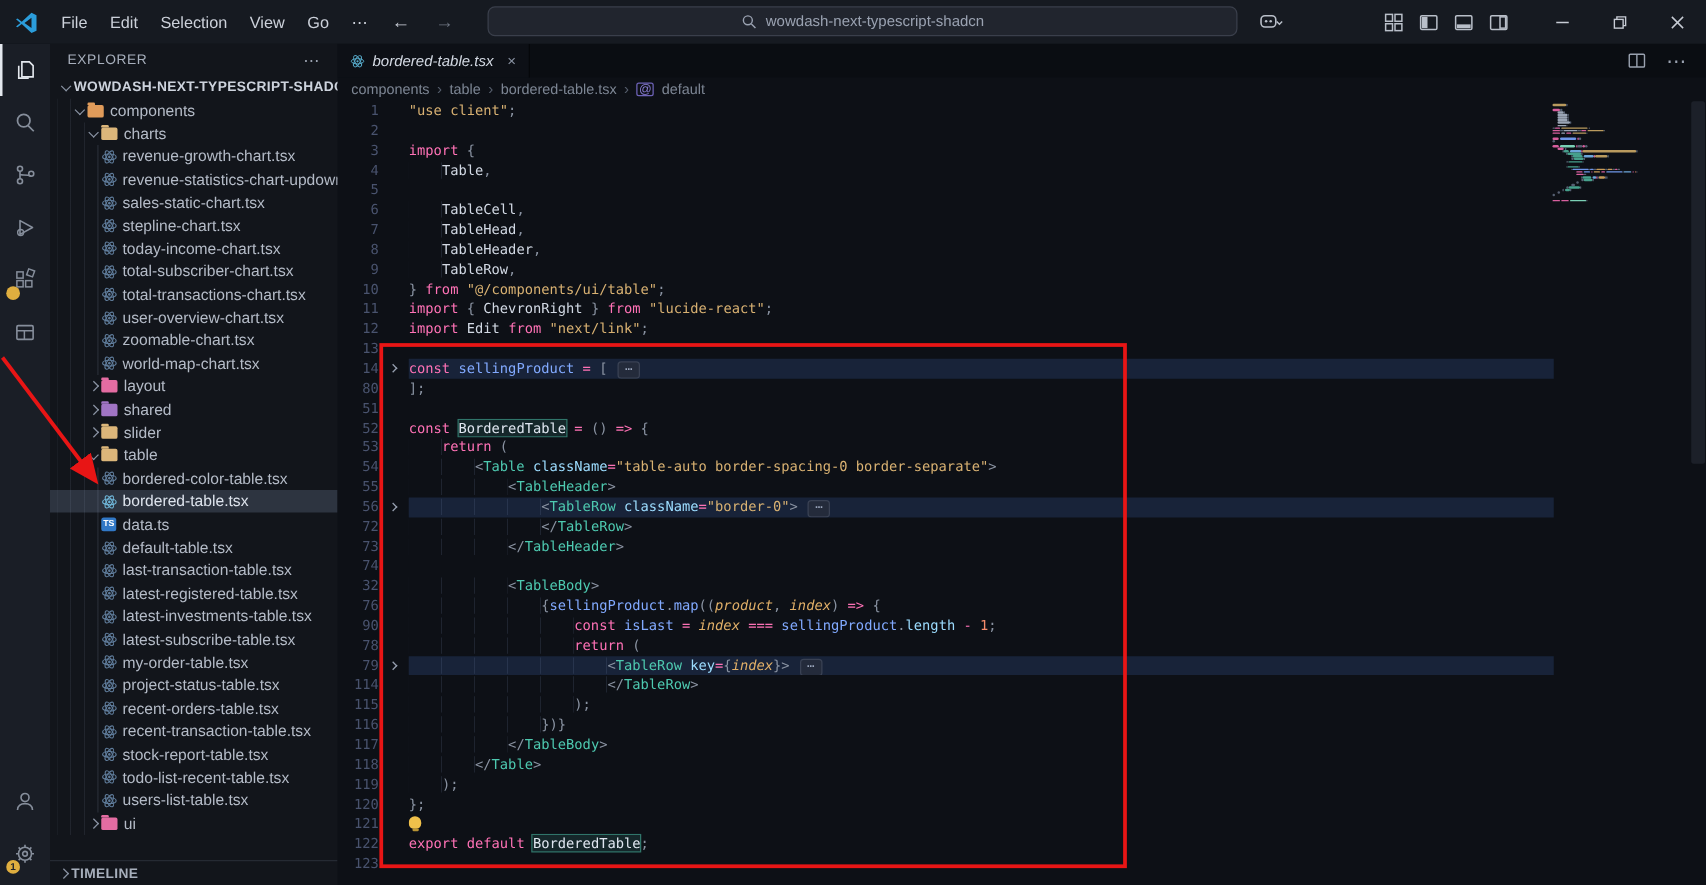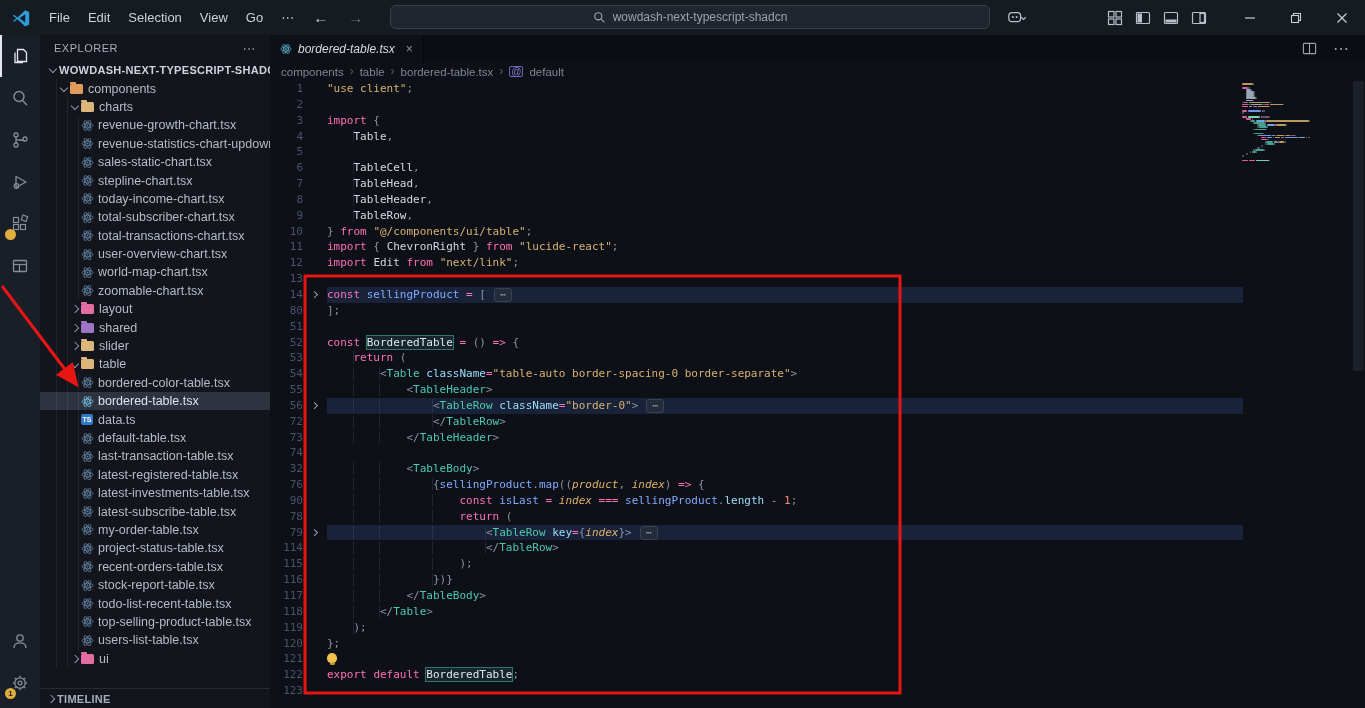--- a/index.html
+++ b/index.html
@@ -383,36 +383,36 @@
         <span class="ficon">
           <svg width="13" height="13" viewBox="0 0 24 24">
             <g fill="none" stroke="#607d9c" stroke-width="1.7">
               <ellipse cx="12" cy="12" rx="10" ry="4.2"></ellipse>
               <ellipse cx="12" cy="12" rx="10" ry="4.2" transform="rotate(60 12 12)"></ellipse>
               <ellipse cx="12" cy="12" rx="10" ry="4.2" transform="rotate(120 12 12)"></ellipse>
             </g>
             <circle cx="12" cy="12" r="1.9" fill="#607d9c"></circle>
           </svg>
         </span>
+        <span>zoomable-chart.tsx</span>
+      </div>
+      <div class="tree-row">
+        <span class="tind" style="width: 33px;"></span>
+        <span class="spacer2"></span>
+        <span class="ficon">
+          <svg width="13" height="13" viewBox="0 0 24 24">
+            <g fill="none" stroke="#607d9c" stroke-width="1.7">
+              <ellipse cx="12" cy="12" rx="10" ry="4.2"></ellipse>
+              <ellipse cx="12" cy="12" rx="10" ry="4.2" transform="rotate(60 12 12)"></ellipse>
+              <ellipse cx="12" cy="12" rx="10" ry="4.2" transform="rotate(120 12 12)"></ellipse>
+            </g>
+            <circle cx="12" cy="12" r="1.9" fill="#607d9c"></circle>
+          </svg>
+        </span>
         <span>world-map-chart.tsx</span>
-      </div>
-      <div class="tree-row">
-        <span class="tind" style="width: 33px;"></span>
-        <span class="spacer2"></span>
-        <span class="ficon">
-          <svg width="13" height="13" viewBox="0 0 24 24">
-            <g fill="none" stroke="#607d9c" stroke-width="1.7">
-              <ellipse cx="12" cy="12" rx="10" ry="4.2"></ellipse>
-              <ellipse cx="12" cy="12" rx="10" ry="4.2" transform="rotate(60 12 12)"></ellipse>
-              <ellipse cx="12" cy="12" rx="10" ry="4.2" transform="rotate(120 12 12)"></ellipse>
-            </g>
-            <circle cx="12" cy="12" r="1.9" fill="#607d9c"></circle>
-          </svg>
-        </span>
-        <span>zoomable-chart.tsx</span>
       </div>
       <div class="tree-row">
         <span class="tind" style="width: 22px;"></span>
         <span class="chev right">
           <i></i>
         </span>
         <span class="folder" style="--fc: #e46ca2;"></span>
         <span>layout</span>
       </div>
       <div class="tree-row">
@@ -601,51 +601,51 @@
         <span class="ficon">
           <svg width="13" height="13" viewBox="0 0 24 24">
             <g fill="none" stroke="#607d9c" stroke-width="1.7">
               <ellipse cx="12" cy="12" rx="10" ry="4.2"></ellipse>
               <ellipse cx="12" cy="12" rx="10" ry="4.2" transform="rotate(60 12 12)"></ellipse>
               <ellipse cx="12" cy="12" rx="10" ry="4.2" transform="rotate(120 12 12)"></ellipse>
             </g>
             <circle cx="12" cy="12" r="1.9" fill="#607d9c"></circle>
           </svg>
         </span>
+        <span>recent-transaction-table.tsx</span>
+      </div>
+      <div class="tree-row">
+        <span class="tind" style="width: 33px;"></span>
+        <span class="spacer2"></span>
+        <span class="ficon">
+          <svg width="13" height="13" viewBox="0 0 24 24">
+            <g fill="none" stroke="#607d9c" stroke-width="1.7">
+              <ellipse cx="12" cy="12" rx="10" ry="4.2"></ellipse>
+              <ellipse cx="12" cy="12" rx="10" ry="4.2" transform="rotate(60 12 12)"></ellipse>
+              <ellipse cx="12" cy="12" rx="10" ry="4.2" transform="rotate(120 12 12)"></ellipse>
+            </g>
+            <circle cx="12" cy="12" r="1.9" fill="#607d9c"></circle>
+          </svg>
+        </span>
         <span>stock-report-table.tsx</span>
       </div>
       <div class="tree-row">
         <span class="tind" style="width: 33px;"></span>
         <span class="spacer2"></span>
         <span class="ficon">
           <svg width="13" height="13" viewBox="0 0 24 24">
             <g fill="none" stroke="#607d9c" stroke-width="1.7">
               <ellipse cx="12" cy="12" rx="10" ry="4.2"></ellipse>
               <ellipse cx="12" cy="12" rx="10" ry="4.2" transform="rotate(60 12 12)"></ellipse>
               <ellipse cx="12" cy="12" rx="10" ry="4.2" transform="rotate(120 12 12)"></ellipse>
             </g>
             <circle cx="12" cy="12" r="1.9" fill="#607d9c"></circle>
           </svg>
         </span>
         <span>todo-list-recent-table.tsx</span>
-      </div>
-      <div class="tree-row">
-        <span class="tind" style="width: 33px;"></span>
-        <span class="spacer2"></span>
-        <span class="ficon">
-          <svg width="13" height="13" viewBox="0 0 24 24">
-            <g fill="none" stroke="#607d9c" stroke-width="1.7">
-              <ellipse cx="12" cy="12" rx="10" ry="4.2"></ellipse>
-              <ellipse cx="12" cy="12" rx="10" ry="4.2" transform="rotate(60 12 12)"></ellipse>
-              <ellipse cx="12" cy="12" rx="10" ry="4.2" transform="rotate(120 12 12)"></ellipse>
-            </g>
-            <circle cx="12" cy="12" r="1.9" fill="#607d9c"></circle>
-          </svg>
-        </span>
-        <span>top-selling-product-table.tsx</span>
       </div>
       <div class="tree-row">
         <span class="tind" style="width: 33px;"></span>
         <span class="spacer2"></span>
         <span class="ficon">
           <svg width="13" height="13" viewBox="0 0 24 24">
             <g fill="none" stroke="#607d9c" stroke-width="1.7">
               <ellipse cx="12" cy="12" rx="10" ry="4.2"></ellipse>
               <ellipse cx="12" cy="12" rx="10" ry="4.2" transform="rotate(60 12 12)"></ellipse>
               <ellipse cx="12" cy="12" rx="10" ry="4.2" transform="rotate(120 12 12)"></ellipse>

